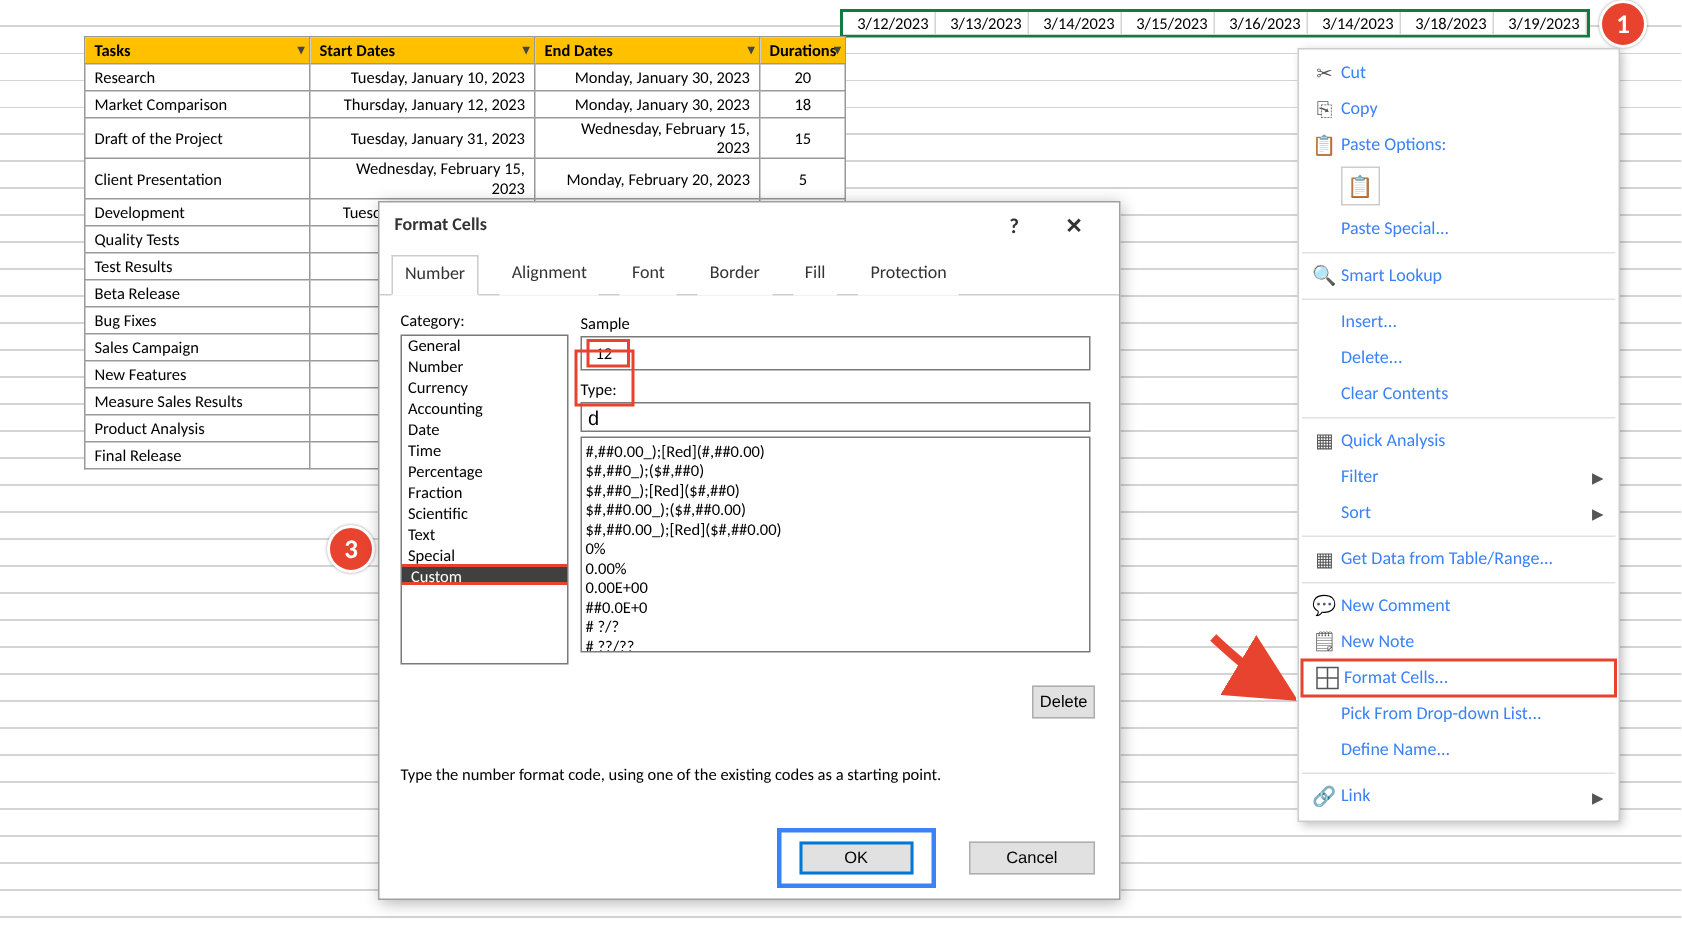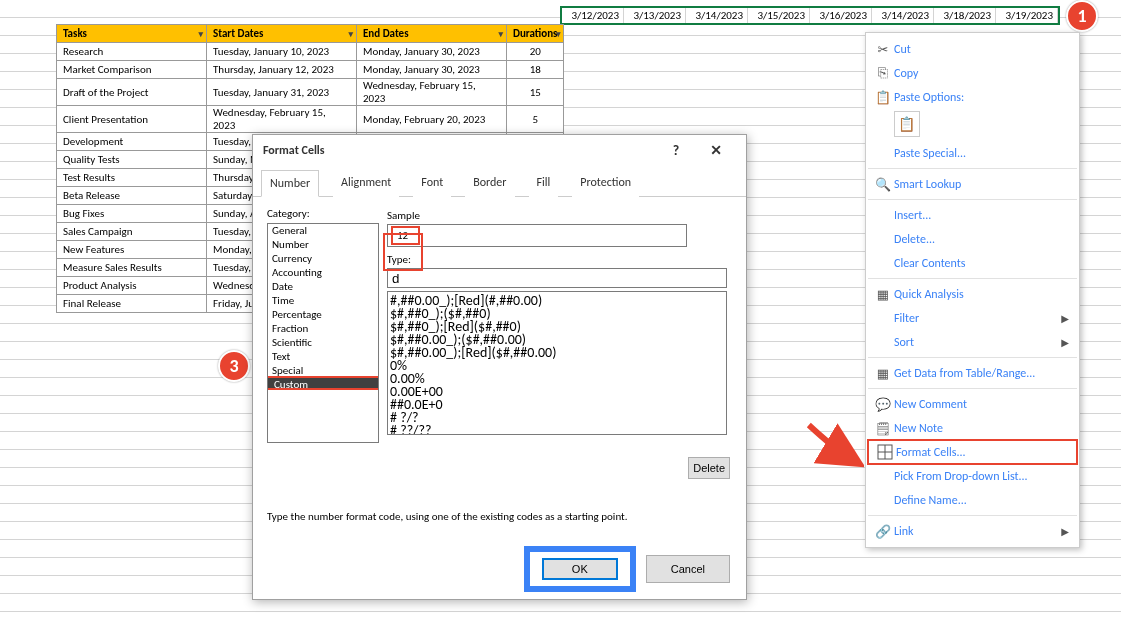--- a/index.html
+++ b/index.html
@@ -47,21 +47,21 @@
   .data-table th::after {
     content: "▾";
     color: #444;
     position: absolute;
     right: 3px;
     font-size: 9px;
     top: 3px;
   }
   .data-table td { background: #fff; }
   .col-tasks { width: 150px; }
-  .col-start, .col-end { width: 150px; text-align: left; }
+  .col-start, .col-end { width: 150px; text-align: right; }
   .col-dur { width: 48px; text-align: center; }
   .col-tasks-td { text-align: left; }
   .split-row { height: 18px; }
 
   
   .date-header-row {
     position: absolute;
     top: 6px;
     left: 560px;
     display: flex;
@@ -243,21 +243,21 @@
     position: absolute;
     top: 12px;
     left: 134px;
     right: 14px;
   }
   .right-pane label { display: block; margin-bottom: 2px; }
   .right-pane .sample-box {
     border: 1px solid #7a7a7a;
     padding: 4px 6px;
     margin-bottom: 6px;
-    width: 300px;
+    width: 340px;
     height: 23px;
     position: relative;
   }
   .right-pane .sample-box .val {
     display: inline-block;
     border: 2px solid #e8432f;
     padding: 1px 10px 1px 4px;
     margin: -3px -3px;
   }
   .right-pane .type-input {
@@ -275,21 +275,21 @@
     width: 40px; height: 38px;
     pointer-events: none;
   }
   .right-pane .codes-list {
     width: 340px;
     height: 144px;
     border: 1px solid #7a7a7a;
     overflow-y: auto;
     overflow-x: hidden;
     padding: 2px;
-    font-size: 14px;
+    font-size: 11px;
     line-height: 13px;
   }
   .right-pane .delete-btn {
     position: absolute;
     right: 2px;
     top: 248px;
     padding: 4px 4px;
     border: 1px solid #adadad;
     background: #e1e1e1;
     font-size: 11px;
@@ -307,23 +307,23 @@
     display: flex;
     gap: 10px;
   }
   .dialog .footer .btn {
     padding: 4px 24px;
     border: 1px solid #adadad;
     background: #e1e1e1;
     font-size: 11px;
   }
   .dialog .footer .ok-wrap {
-    border: 6px solid #3b82f6;
+    border: 3px solid #3b82f6;
     padding: 6px 12px;
-    margin: -9px 0;
+    margin: -9px 12px;
   }
   .dialog .footer .btn.ok {
     border: 2px solid #0078d7;
     padding: 3px 28px;
   }
 
   
   .icon svg { width: 16px; height: 16px; }
 </style>
 </head>

